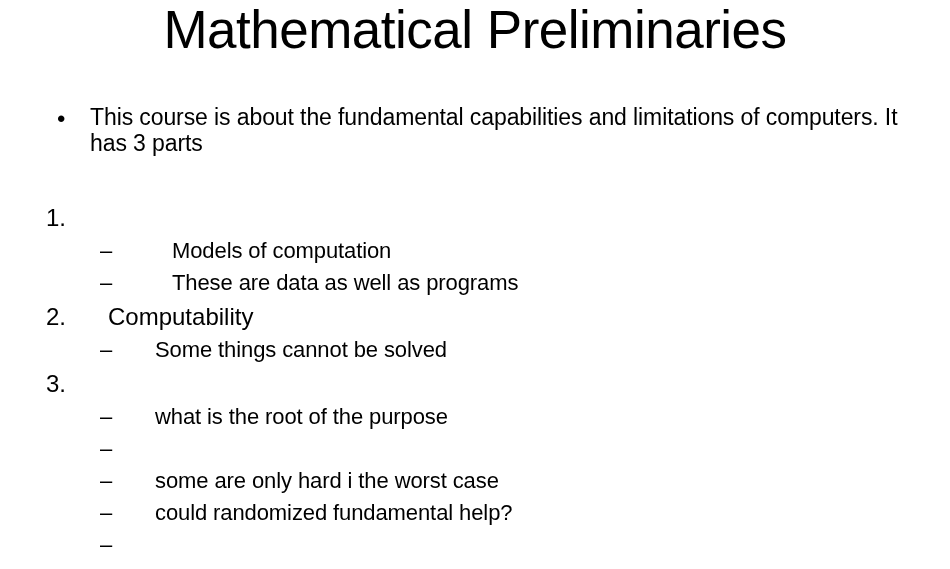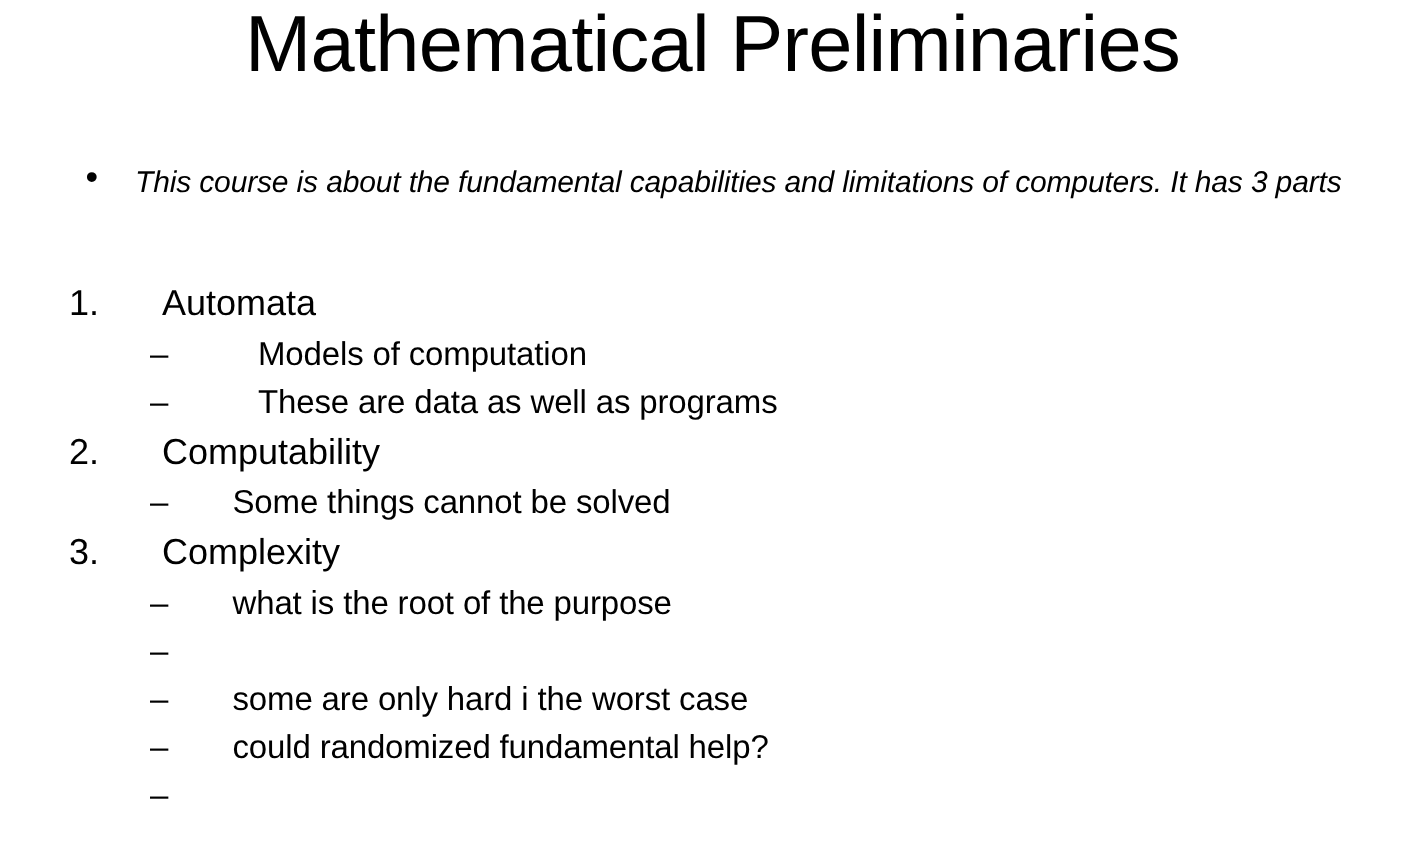--- a/index.html
+++ b/index.html
@@ -33,24 +33,23 @@
   }
   .intro .bullet {
     flex: 0 0 33px;
     width: 33px;
     font-size: 24px;
     line-height: 29px;
   }
   .intro .intro-text {
     margin: 0;
     width: 810px;
-    font-size: 20px;
-    line-height: 37px;
+    font-size: 23px;
+    line-height: 26px;
     letter-spacing: -0.1px;
-    font-style: italic;
   }
   .outline {
     margin-top: 44px;
   }
   .row {
     display: flex;
     align-items: baseline;
   }
   .row.main {
     padding-left: 46px;
@@ -85,21 +84,20 @@
 
   <div class="intro">
     <span class="bullet">•</span>
     <p class="intro-text">This course is about the fundamental capabilities and limitations of computers. It has 3 parts</p>
   </div>
 
   <div class="outline">
 
     <div class="row main">
       <span class="num">1.</span>
-      <span class="lbl">Automata</span>
     </div>
     <div class="row sub tab-wide">
       <span class="dash">–</span>
       <span class="slbl">Models of computation</span>
     </div>
     <div class="row sub tab-wide">
       <span class="dash">–</span>
       <span class="slbl">These are data as well as programs</span>
     </div>
 
@@ -107,21 +105,20 @@
       <span class="num">2.</span>
       <span class="lbl">Computability</span>
     </div>
     <div class="row sub">
       <span class="dash">–</span>
       <span class="slbl">Some things cannot be solved</span>
     </div>
 
     <div class="row main">
       <span class="num">3.</span>
-      <span class="lbl">Complexity</span>
     </div>
     <div class="row sub">
       <span class="dash">–</span>
       <span class="slbl">what is the root of the purpose</span>
     </div>
     <div class="row sub">
       <span class="dash">–</span>
     </div>
     <div class="row sub">
       <span class="dash">–</span>

